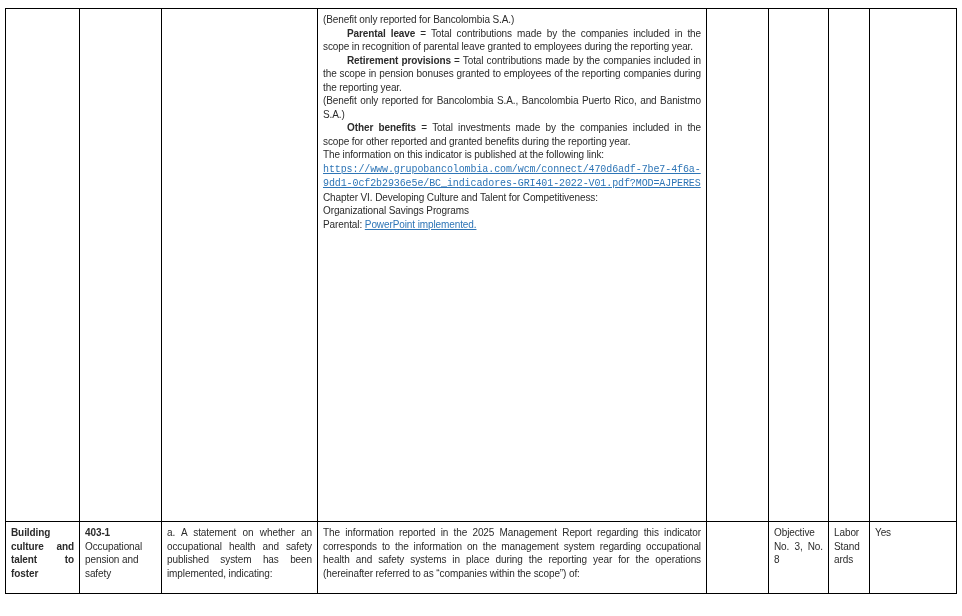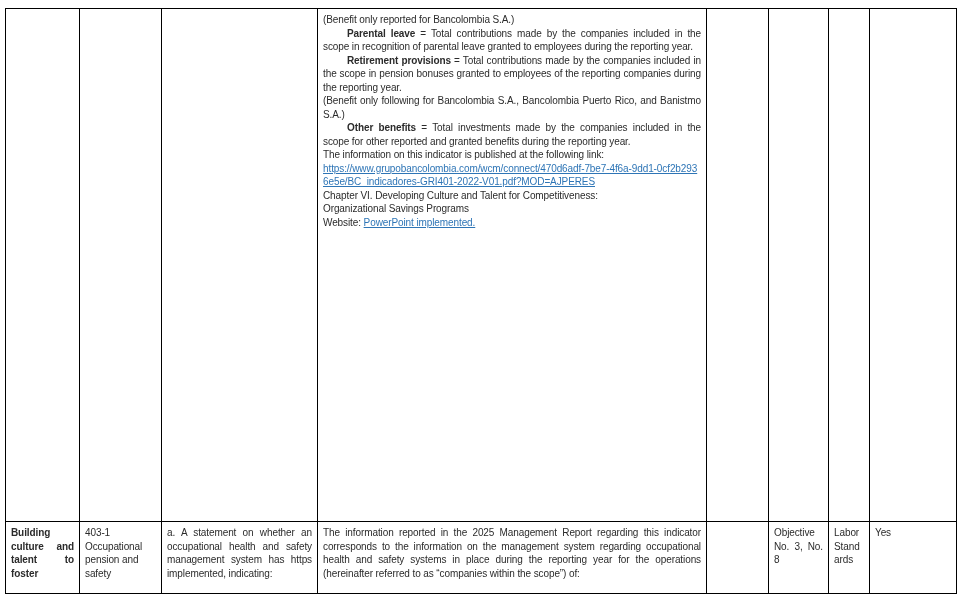--- a/index.html
+++ b/index.html
@@ -42,25 +42,25 @@
   .mt-lg  { margin-top: 28px; }
   .mt-xl  { margin-top: 30px; }
   .mt-xxl { margin-top: 32px; }
 
   .term { font-weight: bold; margin-left: 24px; }
   .link {
     color: #2E75B6;
     text-decoration: underline;
     cursor: pointer;
   }
-  .url-break { word-break: break-all; }
+  .url-break { word-break: break-all; font-family: Liberation Mono, monospace; }
 
   .cell-topic       { text-align: justify; font-weight: bold; }
   .cell-gri         { overflow-wrap: break-word; }
-  .cell-gri .gri-code { font-weight: normal; }
+  .cell-gri .gri-code { font-weight: bold; }
   .cell-requirement { text-align: justify; overflow-wrap: break-word; }
   .cell-response    { text-align: justify; }
   .cell-sdg         { text-align: justify; overflow-wrap: anywhere; margin-left: 28px; }
   .cell-gc          { overflow-wrap: anywhere; }
   .cell-assured     { }
   p.flat { margin: 0; }
 </style>
 </head>
 <body>
 
@@ -81,47 +81,47 @@
     <td></td>
     <td></td>
     <td></td>
     <td class="cell-response-cont">
       <p class="flat">(Benefit only reported for Bancolombia S.A.)</p>
 
       <p class="mt-lg"><span class="term">Parental leave</span><span> = Total contributions made by the companies included in the scope in recognition of parental leave granted to employees during the reporting year.</span></p>
 
       <p class="mt-xxl"><span class="term">Retirement provisions</span><span> = Total contributions made by the companies included in the scope in pension bonuses granted to employees of the reporting companies during the reporting year.</span></p>
 
-      <p class="mt-p">(Benefit only following for Bancolombia S.A., Bancolombia Puerto Rico, and Banistmo S.A.)</p>
+      <p class="mt-p">(Benefit only reported for Bancolombia S.A., Bancolombia Puerto Rico, and Banistmo S.A.)</p>
 
       <p class="mt-xxl"><span class="term">Other benefits</span><span> = Total investments made by the companies included in the scope for other reported and granted benefits during the reporting year.</span></p>
 
       <p class="mt-xl">The information on this indicator is published at the following link:</p>
 
       <p class="mt-sm"><a class="link url-break">https://www.grupobancolombia.com/wcm/connect/470d6adf-7be7-4f6a-9dd1-0cf2b2936e5e/BC_indicadores-GRI401-2022-V01.pdf?MOD=AJPERES</a></p>
 
       <p class="mt-xxl">Chapter VI. Developing Culture and Talent for Competitiveness:</p>
 
       <p class="mt-xxl">Organizational Savings Programs</p>
 
-      <p class="mt-md"><span>Website: </span><a class="link">PowerPoint implemented.</a></p>
+      <p class="mt-md"><span>Parental: </span><a class="link">PowerPoint implemented.</a></p>
     </td>
     <td></td>
     <td></td>
     <td></td>
     <td></td>
   </tr>
 
   <tr class="row-indicator">
     <td class="cell-topic">Building culture and talent to foster</td>
     <td class="cell-gri">
       <div class="gri-code">403-1</div>
       <div>Occupational pension and safety</div>
     </td>
-    <td class="cell-requirement">a. A statement on whether an occupational health and safety management system has https implemented, indicating:</td>
+    <td class="cell-requirement">a. A statement on whether an occupational health and safety published system has been implemented, indicating:</td>
     <td class="cell-response">The information reported in the 2025 Management Report regarding this indicator corresponds to the information on the management system regarding occupational health and safety systems in place during the reporting year for the operations (hereinafter referred to as “companies within the scope”) of:</td>
     <td></td>
     <td class="cell-sdg">Objective No. 3, No. 8</td>
     <td class="cell-gc">Labor Standards</td>
     <td class="cell-assured">Yes</td>
   </tr>
 </tbody>
   </table>
 
 </body></html>

